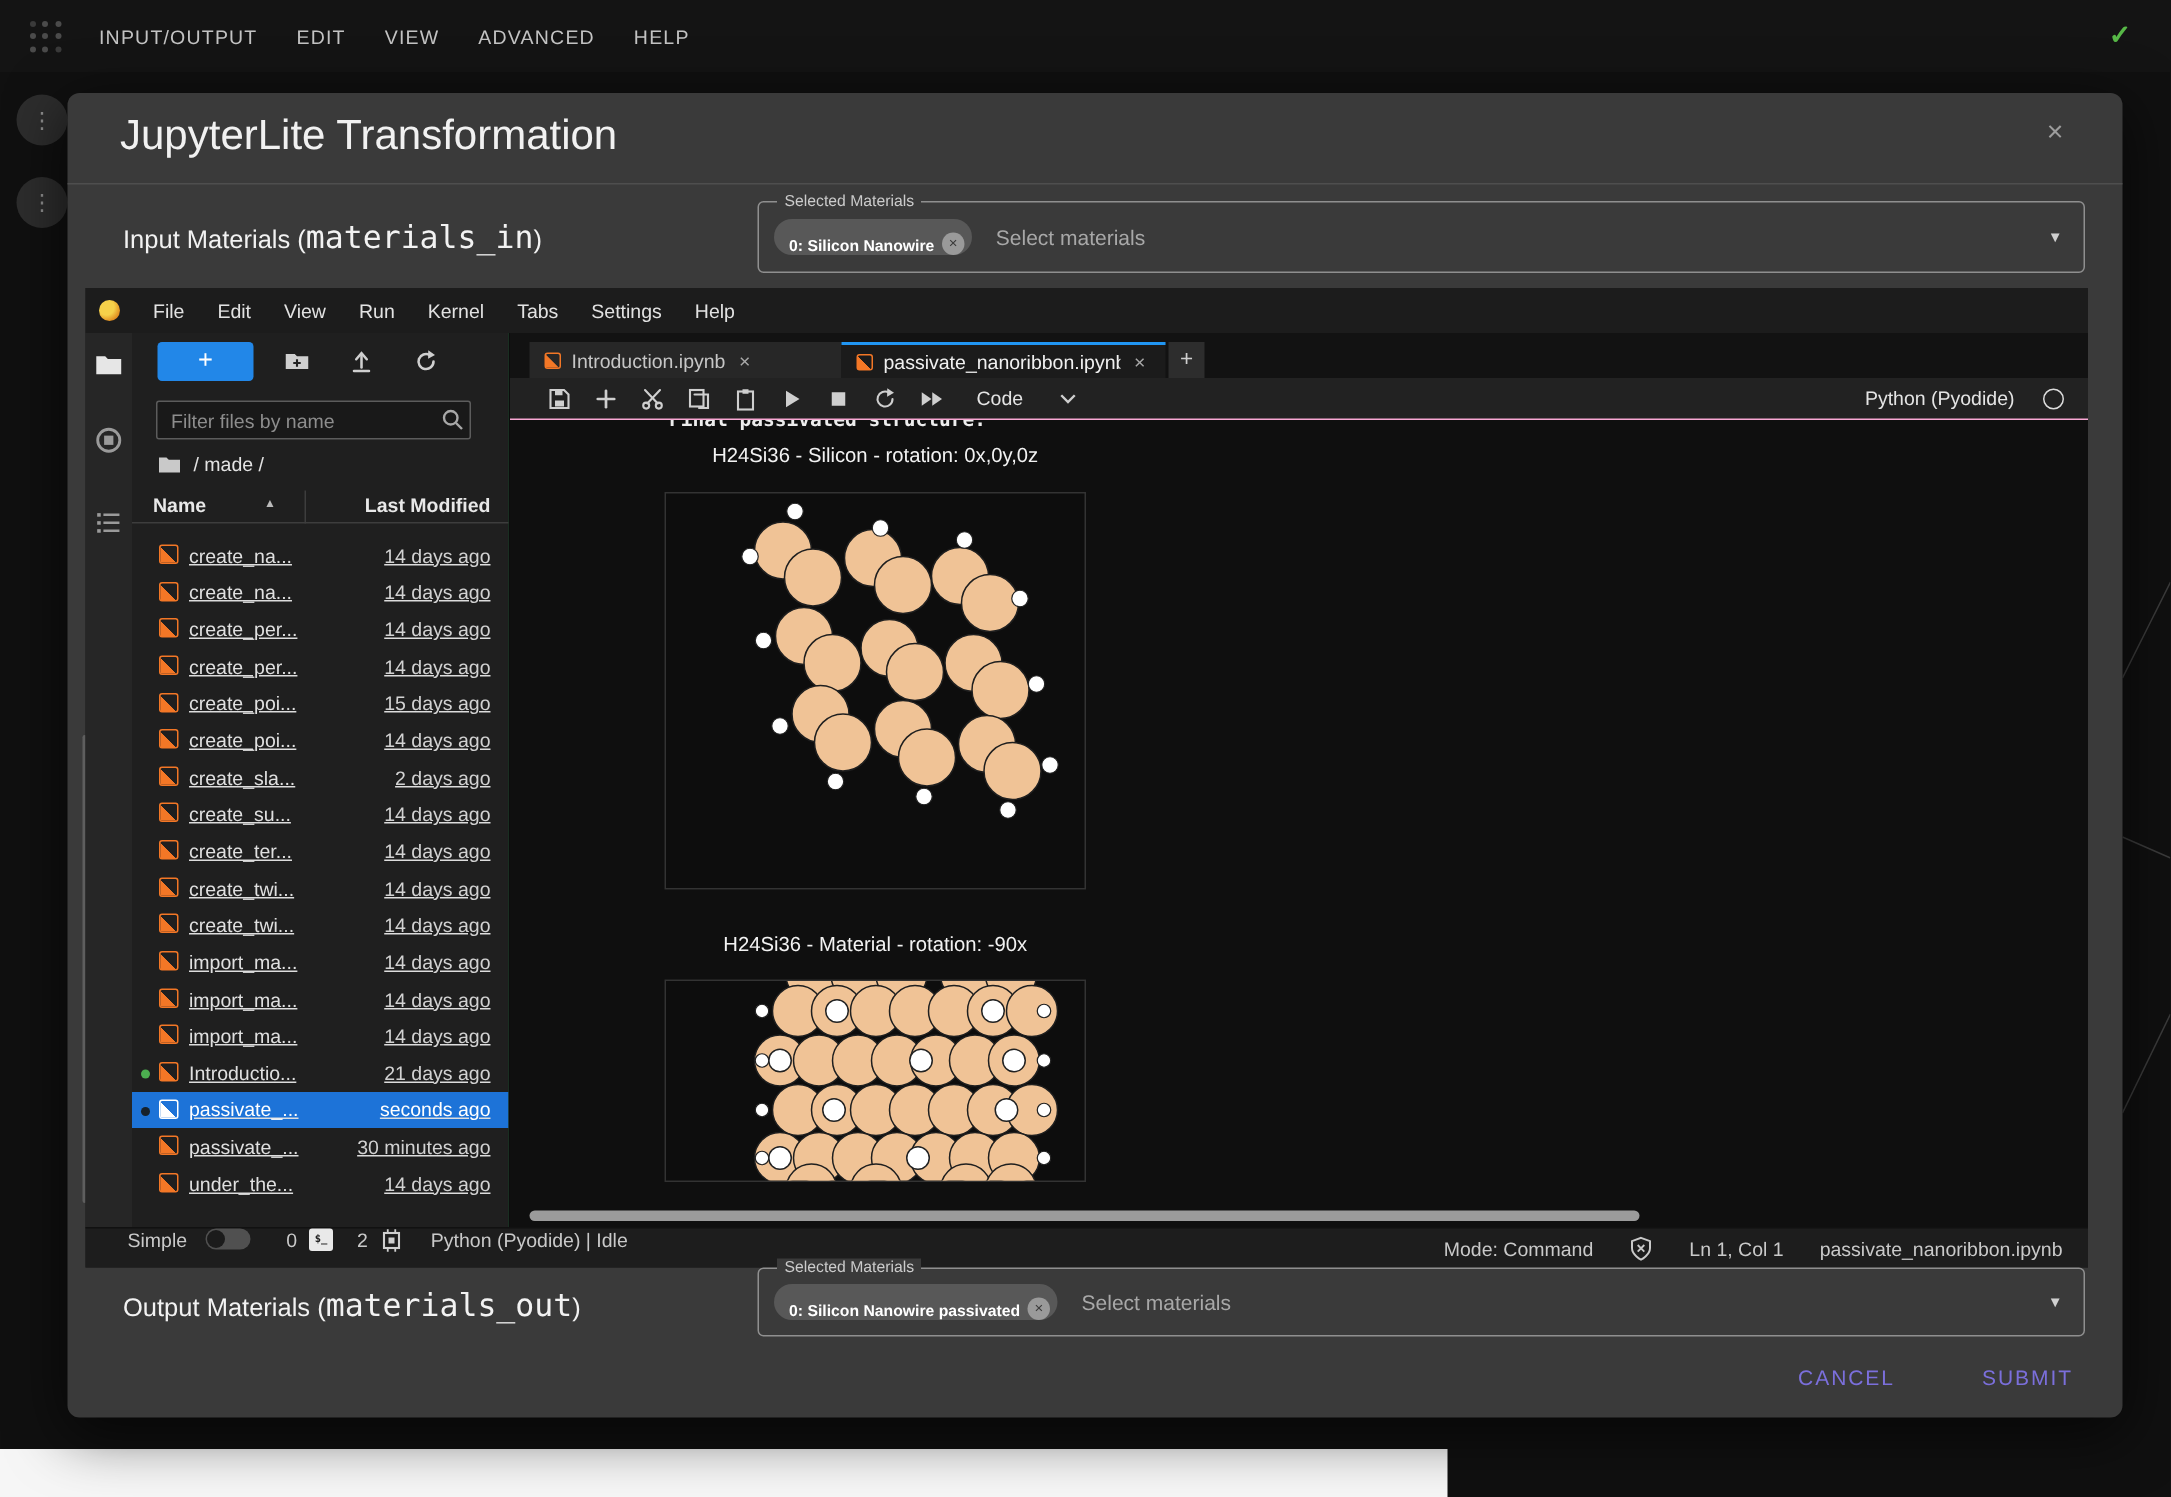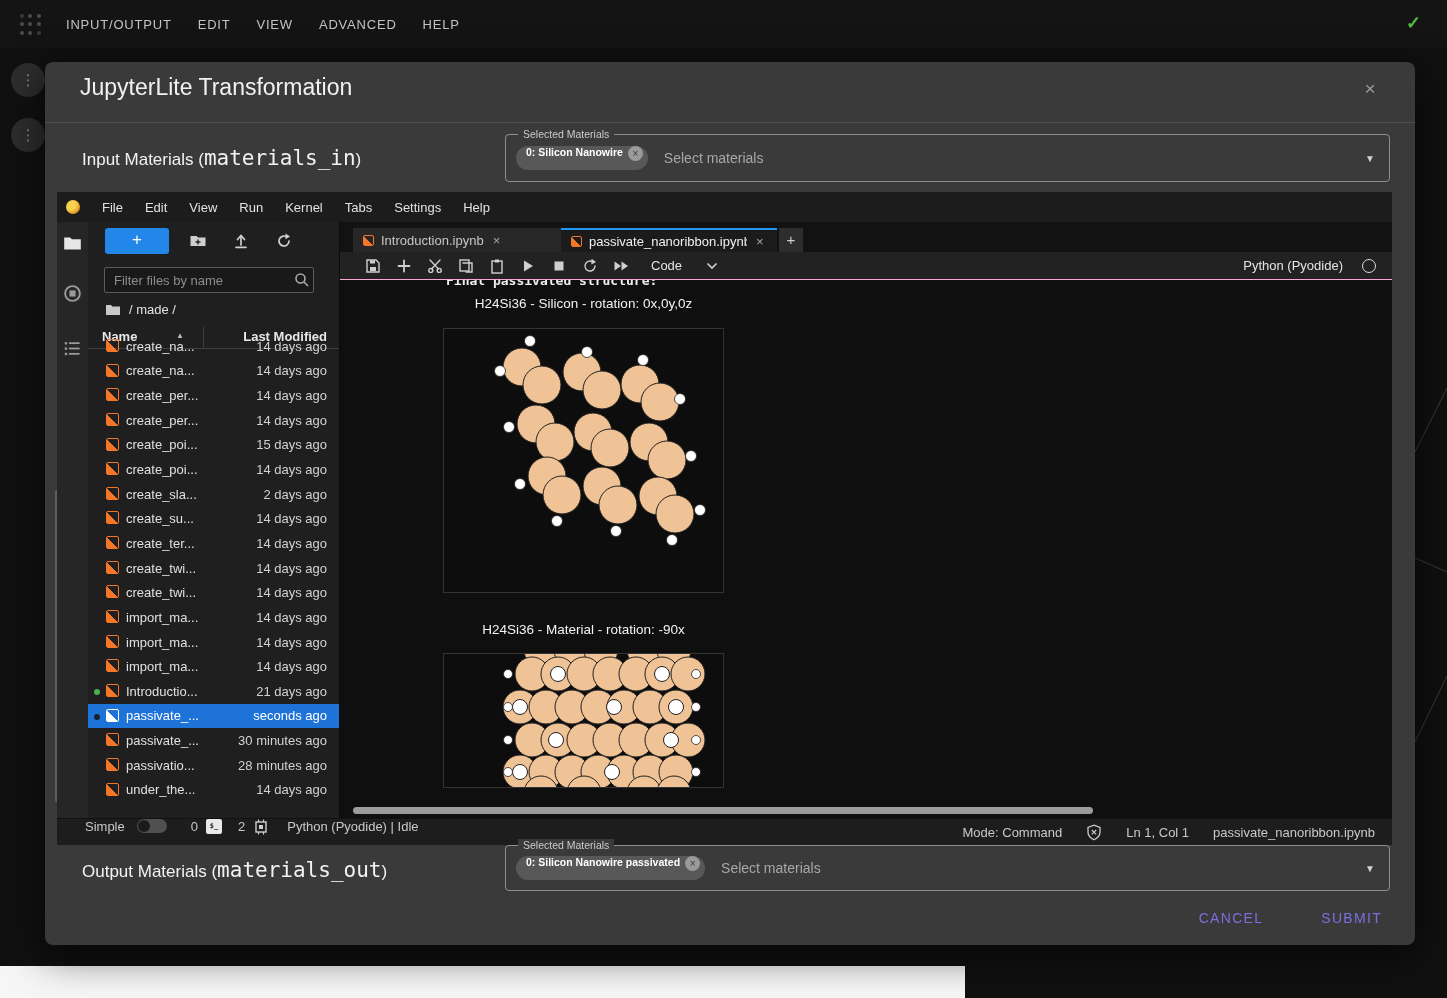--- a/index.html
+++ b/index.html
@@ -17,37 +17,37 @@
   .topbar-check { position:absolute; right:26px; top:12px; color:#57b847; font-size:18px; font-weight:bold; }
 
   
   .bg-kebab { position:absolute; width:34px; height:34px; border-radius:50%; background:#2d2d2d; color:#8d8d8d; font-size:15px; display:flex; align-items:center; justify-content:center; z-index:1; }
   .k1 { left:11px; top:63px; } .k2 { left:11px; top:118px; }
   .bg-lines { position:absolute; right:0; top:360px; z-index:0; }
   .bottom-strip { position:absolute; left:0; top:966px; width:965px; height:32px; background:#f6f6f6; z-index:0; }
 
   
   .dialog { position:absolute; left:45px; top:62px; width:1370px; height:883px; background:#3a3a3a; border-radius:8px; box-shadow:0 10px 40px rgba(0,0,0,.65); z-index:5; }
-  .dlg-title { position:absolute; left:35px; top:12px; font-size:23px; font-weight:500; color:#f1f1f1; }
+  .dlg-title { position:absolute; left:35px; top:12px; font-size:28px; font-weight:500; color:#f1f1f1; }
   .dlg-close { position:absolute; left:1312px; top:14px; width:26px; height:26px; color:#9d9d9d; font-size:19px; text-align:center; line-height:26px; cursor:pointer; }
   .dlg-divider { position:absolute; left:0; top:60px; width:1370px; height:1px; background:#4e4e4e; }
   .dlg-scrollthumb { position:absolute; left:10px; top:428px; width:3px; height:312px; background:#5e5e5e; border-radius:2px; }
   .gears { position:absolute; left:1316px; top:168px; width:30px; height:30px; color:#cdcdcd; }
   .gears .g1 { position:absolute; right:2px; bottom:0; font-size:16px; }
   .gears .g2 { position:absolute; left:0; top:-2px; font-size:11px; }
 
   .mat-label { position:absolute; font-size:17px; color:#f2f2f2; }
   .mat-label code { font-family:"DejaVu Sans Mono", monospace; font-size:21px; }
   .mat-label.in { left:37px; top:84px; } .mat-label.out { left:37px; top:796px; }
 
   .mat-fieldset { position:absolute; left:460px; width:885px; height:48px; border:1px solid #8f8f8f; border-radius:4px; }
   .mat-fieldset.in { top:72px; } .mat-fieldset.out { top:783px; height:46px; }
   .mat-legend { position:absolute; left:12px; top:-7px; background:#3a3a3a; padding:0 5px; font-size:10.5px; color:#cbcbcb; }
   .mat-inner { position:absolute; inset:0; display:flex; align-items:center; padding:0 14px 0 10px; }
-  .chip { display:flex; align-items:flex-start; height:24px; background:#585858; border-radius:12px; padding:0 5px 0 10px; }
+  .chip { display:flex; align-items:flex-end; height:24px; background:#585858; border-radius:12px; padding:0 5px 0 10px; }
   .chip-label { font-size:10.5px; font-weight:bold; color:#fff; white-space:nowrap; }
   .chip-x { width:15px; height:15px; margin-left:5px; border-radius:50%; background:#9a9a9a; color:#3a3a3a; font-size:10px; line-height:15px; text-align:center; cursor:pointer; }
   .mat-placeholder { margin-left:16px; font-size:14px; color:#a8a8a8; flex:1; }
   .mat-caret { color:#d0d0d0; font-size:10px; }
 
   .dlg-actions { position:absolute; right:25px; top:838px; display:flex; gap:42px; }
   .dlg-btn { font-size:14px; font-weight:500; letter-spacing:1.3px; color:#7b6fdb; padding:10px 8px; cursor:pointer; }
 
   
   .jl { position:absolute; left:12px; top:130px; width:1335px; height:653px; background:#1c1c1c; font-size:13px; color:#ddd; }
@@ -68,21 +68,21 @@
   .fb-newfolder { left:101px; } .fb-upload { left:144px; } .fb-refresh { left:187px; }
   .fb-filter { position:absolute; left:16px; top:45px; width:210px; height:26px; background:#191919; border:1px solid #5c5c5c; border-radius:2px; color:#d5d5d5; font-size:13px; padding:0 26px 0 9px; outline:none; font-family:"Liberation Sans",sans-serif; }
   .fb-filter::placeholder { color:#8d8d8d; }
   .fb-search { position:absolute; left:206px; top:50px; width:16px; height:16px; }
   .fb-crumb { position:absolute; left:17px; top:80px; display:flex; align-items:center; gap:8px; color:#e3e3e3; }
   .fb-header { position:absolute; left:0; top:105px; width:251px; height:22px; border-bottom:1px solid #3d3d3d; }
   .fb-header .hname { position:absolute; left:14px; top:2px; font-weight:bold; color:#e8e8e8; }
   .fb-header .hsort { position:absolute; left:88px; top:4px; font-size:8px; color:#bbb; }
   .fb-header .hdiv { position:absolute; left:115px; top:0; width:1px; height:22px; background:#3d3d3d; }
   .fb-header .hmod { position:absolute; right:12px; top:2px; font-weight:bold; color:#e8e8e8; }
-  .fb-rows { position:absolute; left:0; top:112px; width:251px; height:469px; overflow:hidden; }
+  .fb-rows { position:absolute; left:0; top:136px; width:251px; height:469px; overflow:hidden;text-decoration:underline; }
   .frow { position:relative; height:24.65px; display:flex; align-items:center; padding:0 12px 0 38px; cursor:pointer; }
   .frow .fname { flex:1; color:#e0e0e0; white-space:nowrap; overflow:hidden; }
   .frow .ftime { color:#d2d2d2; white-space:nowrap; }
   .frow.selected { background:#1d73d8; }
   .frow.selected .fname,.frow.selected .ftime { color:#fff; }
   .nb-icon { position:absolute; left:18px; top:5px; width:13px; height:13px; border:1.5px solid #f37726; border-radius:2px;
     background:linear-gradient(to top right, #f37726 46%, transparent 47%); }
   .frow.selected .nb-icon { border-color:#fff; background:linear-gradient(to top right, #fff 46%, transparent 47%); }
   .frow .dot { position:absolute; left:6px; top:10px; width:6px; height:6px; border-radius:50%; }
   .frow.dot-green .dot { background:#4caf50; }
@@ -379,26 +379,20 @@
               <span class="ftime">seconds ago</span>
             </div>
 
             <div class="frow">
               <span class="dot"></span>
               <span class="nb-icon"></span>
               <span class="fname">passivate_...</span>
               <span class="ftime">30 minutes ago</span>
             </div>
 
-            <div class="frow">
-              <span class="dot"></span>
-              <span class="nb-icon"></span>
-              <span class="fname">passivatio...</span>
-              <span class="ftime">28 minutes ago</span>
-            </div>
 
             <div class="frow">
               <span class="dot"></span>
               <span class="nb-icon"></span>
               <span class="fname">under_the...</span>
               <span class="ftime">14 days ago</span>
             </div>
           </div>
       </div>
 

